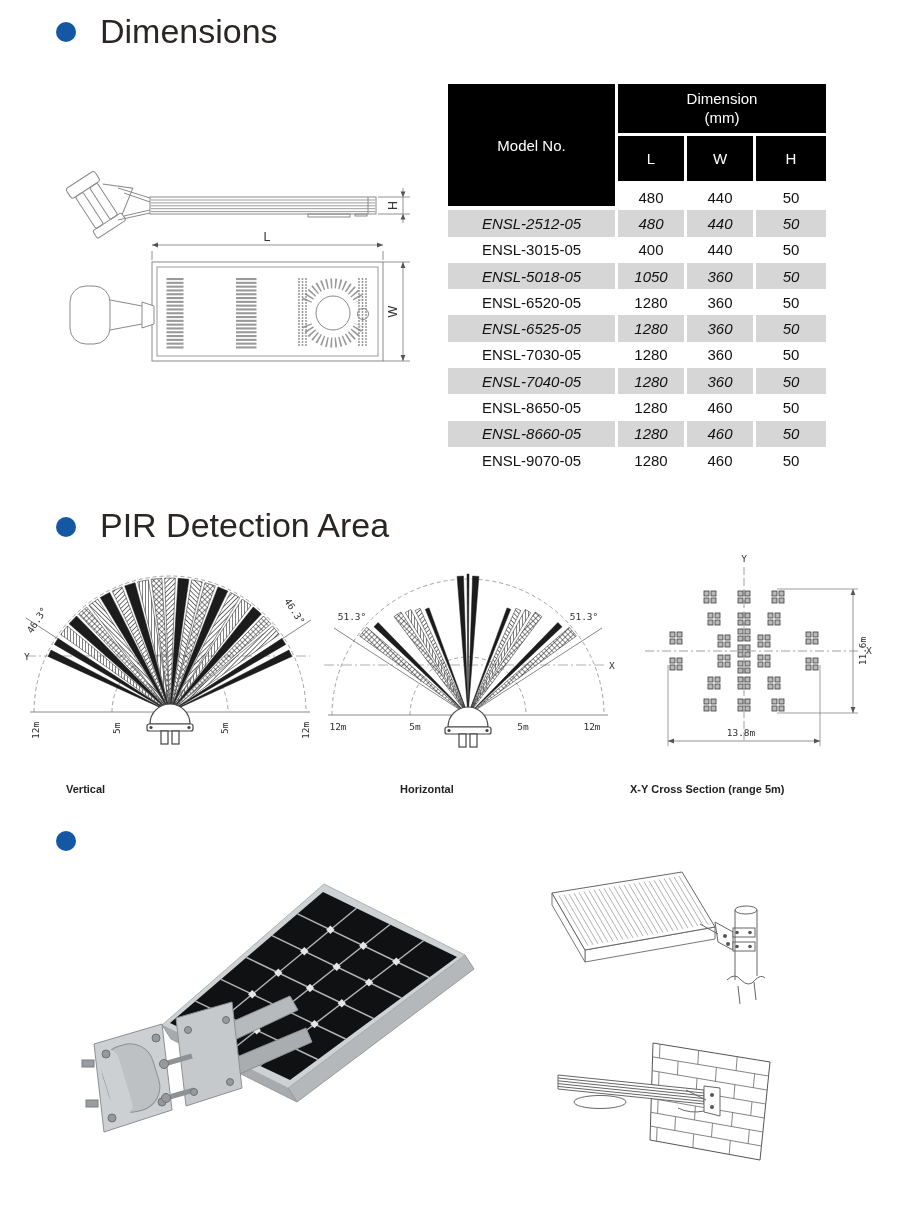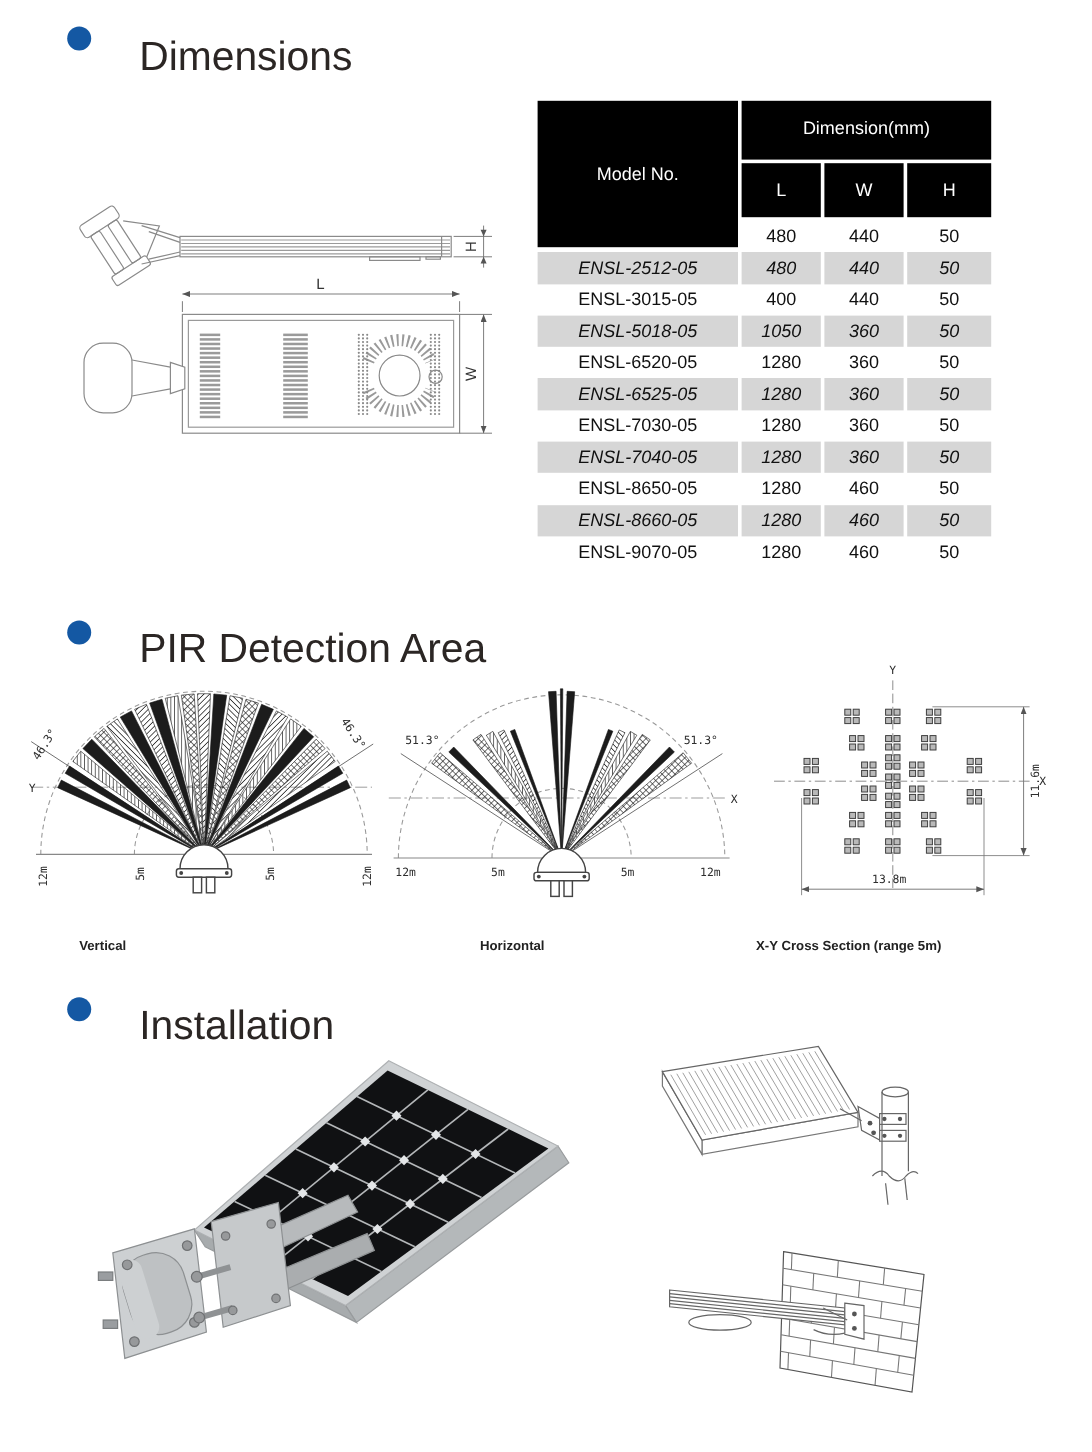--- a/index.html
+++ b/index.html
@@ -1,26 +1,26 @@
 <!DOCTYPE html>
 <html><head>
 <meta charset="utf-8">
 <style>
   html,body{margin:0;padding:0;background:#fff;}
   .page{position:relative;width:910px;height:1210px;background:#fff;overflow:hidden;
         font-family:"Liberation Sans",sans-serif;color:#2b2624;}
   .abs{position:absolute;}
   .bullet{position:absolute;left:56px;width:20px;height:20px;border-radius:50%;background:#1458a3;}
-  .h{position:absolute;left:100px;font-size:34px;font-weight:400;color:#2b2624;line-height:1;margin:16px;}
+  .h{position:absolute;left:100px;font-size:34px;font-weight:400;color:#2b2624;line-height:1;margin:0;}
   
   .dimtable{position:absolute;left:448px;top:84px;width:378px;font-size:15px;color:#111;}
   .thead{position:relative;height:97px;}
   .th{position:absolute;background:#000;color:#fff;display:flex;align-items:center;justify-content:center;}
   .th.model{left:0;top:0;width:167px;height:122px;}
-  .th.dimh{left:170px;top:0;width:208px;height:49px;flex-direction:row;line-height:1.25;}
+  .th.dimh{left:170px;top:0;width:208px;height:49px;flex-direction:column;line-height:1.25;}
   .th.sub1{left:170px;top:52px;width:66px;height:45px;}
   .th.sub2{left:239px;top:52px;width:66px;height:45px;}
   .th.sub3{left:308px;top:52px;width:70px;height:45px;}
   .tbody{margin-top:3px;}
   .trow{display:grid;grid-template-columns:167px 3px 66px 3px 66px 3px 70px;height:26.3px;}
   .trow .c{display:flex;align-items:center;justify-content:center;height:100%;}
   .trow.alt .c{background:#d6d6d6;font-style:italic;}
   
   .cap{position:absolute;font-size:11px;font-weight:bold;color:#222;text-align:left;}
   svg text{font-family:"DejaVu Sans Mono",monospace;font-size:9.5px;fill:#2e2e2e;}
@@ -608,21 +608,20 @@
     <text x="229" y="101">X</text>
     <text transform="translate(229,98) rotate(-90)" text-anchor="middle">11.6m</text>
     <text x="104" y="183" text-anchor="middle">13.8m</text>
   </svg>
 
   <div class="cap" style="left:66px;top:783px;width:150px">Vertical</div>
   <div class="cap" style="left:400px;top:783px;width:150px">Horizontal</div>
   <div class="cap" style="left:630px;top:783px;width:250px">X-Y Cross Section (range 5m)</div>
 
   <span class="bullet" style="top:831px"></span>
-  <div class="h" style="top:822px">Installation</div>
 
   <svg class="abs" style="left:68px;top:878px" width="420" height="272" viewBox="0 0 420 272">
     <polygon points="397,77 220,210 229,224 406,91" fill="#b4b8ba" stroke="#989b9d" stroke-width="1"></polygon>
     <polygon points="94,147 220,210 229,224 103,161" fill="#a7abad" stroke="#989b9d" stroke-width="1"></polygon>
     <polygon points="256,6 397,77 220,210 94,147" fill="#cfd2d4" stroke="#aeb1b3" stroke-width="1"></polygon>
     <polygon points="255,14 389,79 222,202 102,145" fill="#101113"></polygon>
     <g id="pvGrid">
         <line x1="288.5" y1="30.3" x2="132.0" y2="159.3" stroke="#b4b7b9" stroke-width="1.4"></line>
         <line x1="322.0" y1="46.5" x2="162.0" y2="173.5" stroke="#b4b7b9" stroke-width="1.4"></line>
         <line x1="355.5" y1="62.8" x2="192.0" y2="187.8" stroke="#b4b7b9" stroke-width="1.4"></line>

